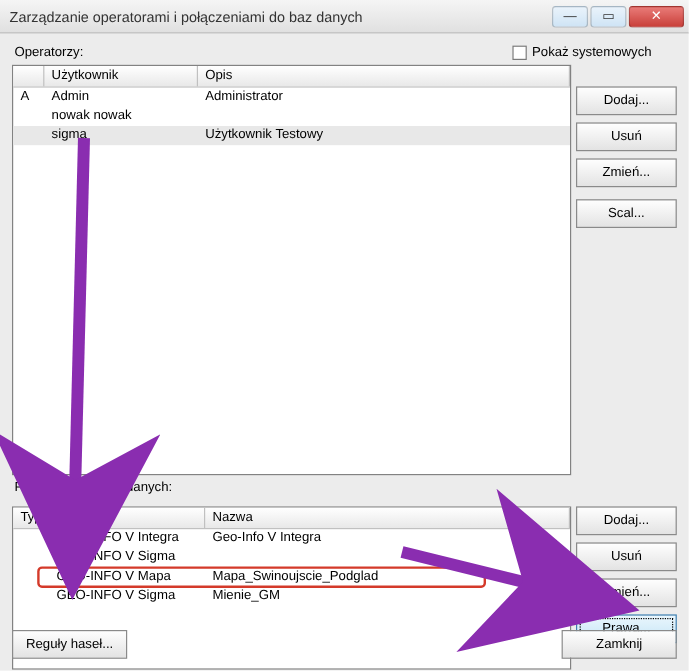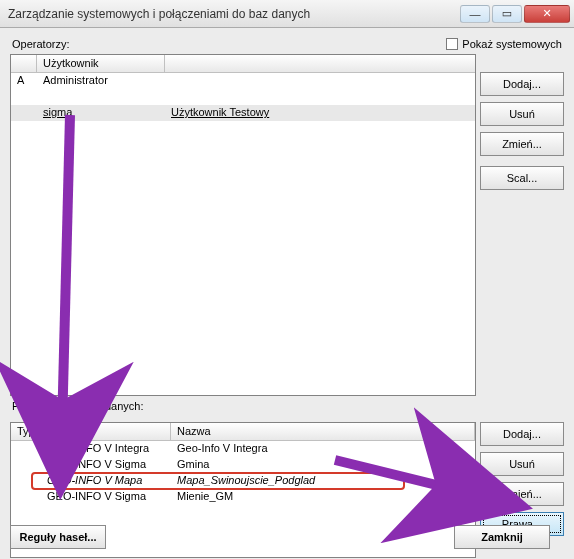--- a/index.html
+++ b/index.html
@@ -40,21 +40,21 @@
   position: relative;
 }
 .section {
   display: flex;
   gap: 4px;
 }
 .section.top { height: 342px; }
 .section.bottom { height: 136px; margin-top: 6px;}
 .label-row { display:flex; align-items:center; justify-content:space-between; padding: 2px 0 4px 2px; gap: 47px;}
 .label-row .label { }
-.chkwrap { display:flex; align-items:center; gap:4px; margin-right: 2px;}
+.chkwrap { display:flex; align-items:center; gap:4px; margin-right: 21px;}
 .chkbox { width:12px; height:12px; border:1px solid #7a7a7a; background:#fff; display:inline-block;}
 .listpanel {
   flex: 1;
   display:flex; flex-direction:column;
 }
 .table-outer {
   border: 1px solid #828282;
   background: #fff;
   flex: 1;
   overflow: hidden;
@@ -65,22 +65,22 @@
   background: linear-gradient(to bottom,#fff,#e8e8e8);
   border-bottom: 1px solid #c0c0c0;
 }
 .th {
   border-right: 1px solid #c0c0c0;
   padding: 2px 6px;
   overflow:hidden; white-space:nowrap;
 }
 .tbody { }
 .tr { display:flex; height:16px; }
-.tr.sel { background:#e8e8e8;text-decoration:underline; }
-.tr.red-outline { position:relative;font-style:italic; }
+.tr.sel { background:#e8e8e8; }
+.tr.red-outline { position:relative; }
 .tr.red-outline::after {
   content:""; position:absolute; left:20px; right:70px; top:-1px; bottom:-1px;
   border:2px solid #d43a2a; border-radius:4px; pointer-events:none;
 }
 .td {
   padding: 1px 6px;
   overflow:hidden; white-space:nowrap;
 }
 .btncol {
   width: 84px;
@@ -90,37 +90,37 @@
 .btn {
   height: 24px;
   margin-bottom: 6px;
   border: 1px solid #8a8a8a;
   background: linear-gradient(to bottom,#fefefe,#e3e3e3);
   display:flex; align-items:center; justify-content:center;
   cursor: default;
 }
 .btn.focus { border:1px solid #3c7fb1; outline:1px dotted #000; outline-offset:-4px; background:linear-gradient(to bottom,#eaf6fd,#c4e5f6);}
 .bottom-label { padding: 4px 0 4px 2px; }
-.footer { position:absolute; left:10px; right:24px; bottom:10px; display:flex; justify-content:space-between;font-weight:bold;}
+.footer { position:absolute; left:10px; right:10px; bottom:10px; display:flex; justify-content:space-between;}
 .footer .btn { width: 96px; margin:0;}
 
 .op-c0 { width: 26px; }
 .op-c1 { width: 128px; }
 .op-c2 { flex:1; }
 .db-c0 { width: 30px; }
 .db-c1 { width: 130px; }
 .db-c2 { flex:1; }
 
 .arrow-svg { position:absolute; left:0; top:0; pointer-events:none; }
 </style>
 </head>
 <body>
 
 <div class="titlebar">
-  <span class="title">Zarządzanie systemowych i połączeniami do baz danych</span>
+  <span class="title">Zarządzanie operatorami i połączeniami do baz danych</span>
   <div class="winbtn min">—</div>
   <div class="winbtn max">▭</div>
   <div class="winbtn close">✕</div>
 </div>
 
 <div class="client">
 
   <div class="label-row">
     <span class="label">Operatorzy:</span>
     <label class="chkwrap">
@@ -128,28 +128,31 @@
       <span>Pokaż systemowych</span>
     </label>
   </div>
 
   <div class="section top">
     <div class="listpanel">
       <div class="table-outer">
         <div class="thead">
           <div class="th op-c0"></div>
           <div class="th op-c1">Użytkownik</div>
+          <div class="th op-c2">Opis</div>
         </div>
         <div class="tbody" id="op-body">
             <div class="tr">
               <div class="td op-c0">A</div>
+              <div class="td op-c1">Admin</div>
               <div class="td op-c2">Administrator</div>
             </div>
             <div class="tr">
               <div class="td op-c0"></div>
+              <div class="td op-c2">nowak nowak</div>
             </div>
             <div class="tr sel">
               <div class="td op-c0"></div>
               <div class="td op-c1">sigma</div>
               <div class="td op-c2">Użytkownik Testowy</div>
             </div>
           </div>
       </div>
     </div>
     <div class="btncol">
@@ -173,21 +176,20 @@
         </div>
         <div class="tbody" id="db-body">
             <div class="tr">
               <div class="td db-c0"></div>
               <div class="td db-c1">GEO-INFO V Integra</div>
               <div class="td db-c2">Geo-Info V Integra</div>
             </div>
             <div class="tr">
               <div class="td db-c0"></div>
               <div class="td db-c1">GEO-INFO V Sigma</div>
-              <div class="td db-c2">Gmina</div>
             </div>
             <div class="tr red-outline">
               <div class="td db-c0"></div>
               <div class="td db-c1">GEO-INFO V Mapa</div>
               <div class="td db-c2">Mapa_Swinoujscie_Podglad</div>
             </div>
             <div class="tr">
               <div class="td db-c0"></div>
               <div class="td db-c1">GEO-INFO V Sigma</div>
               <div class="td db-c2">Mienie_GM</div>

